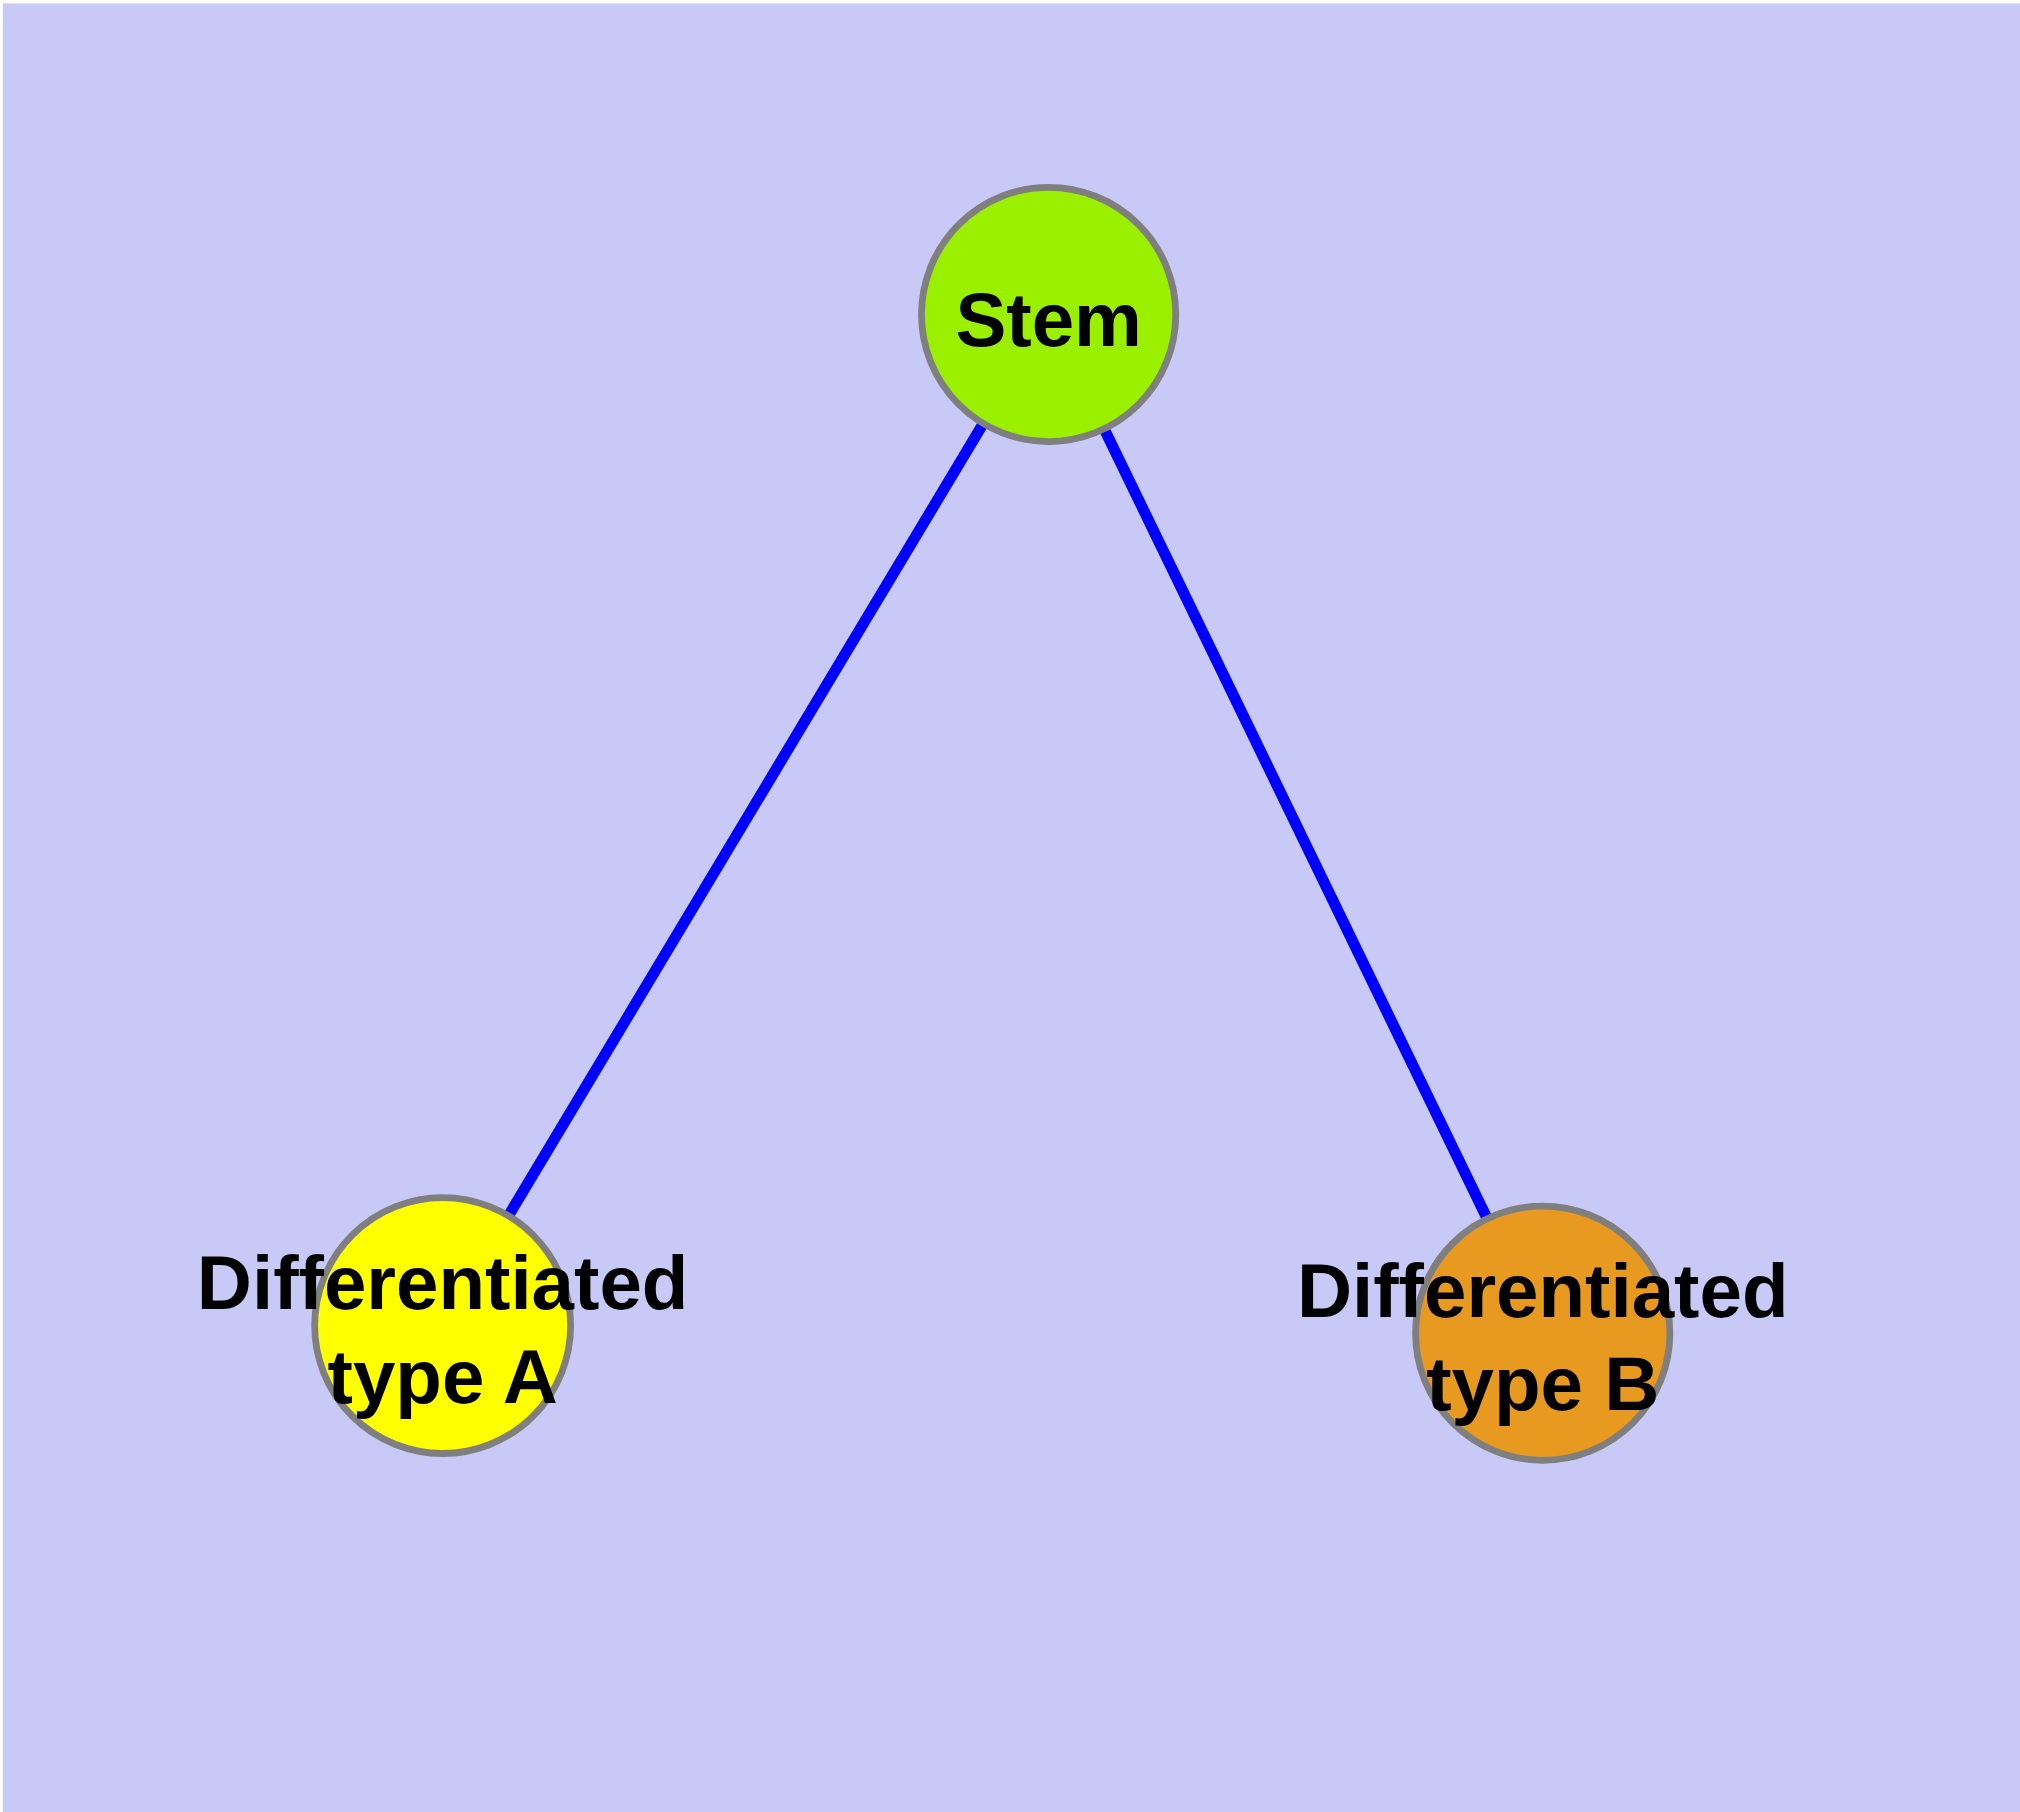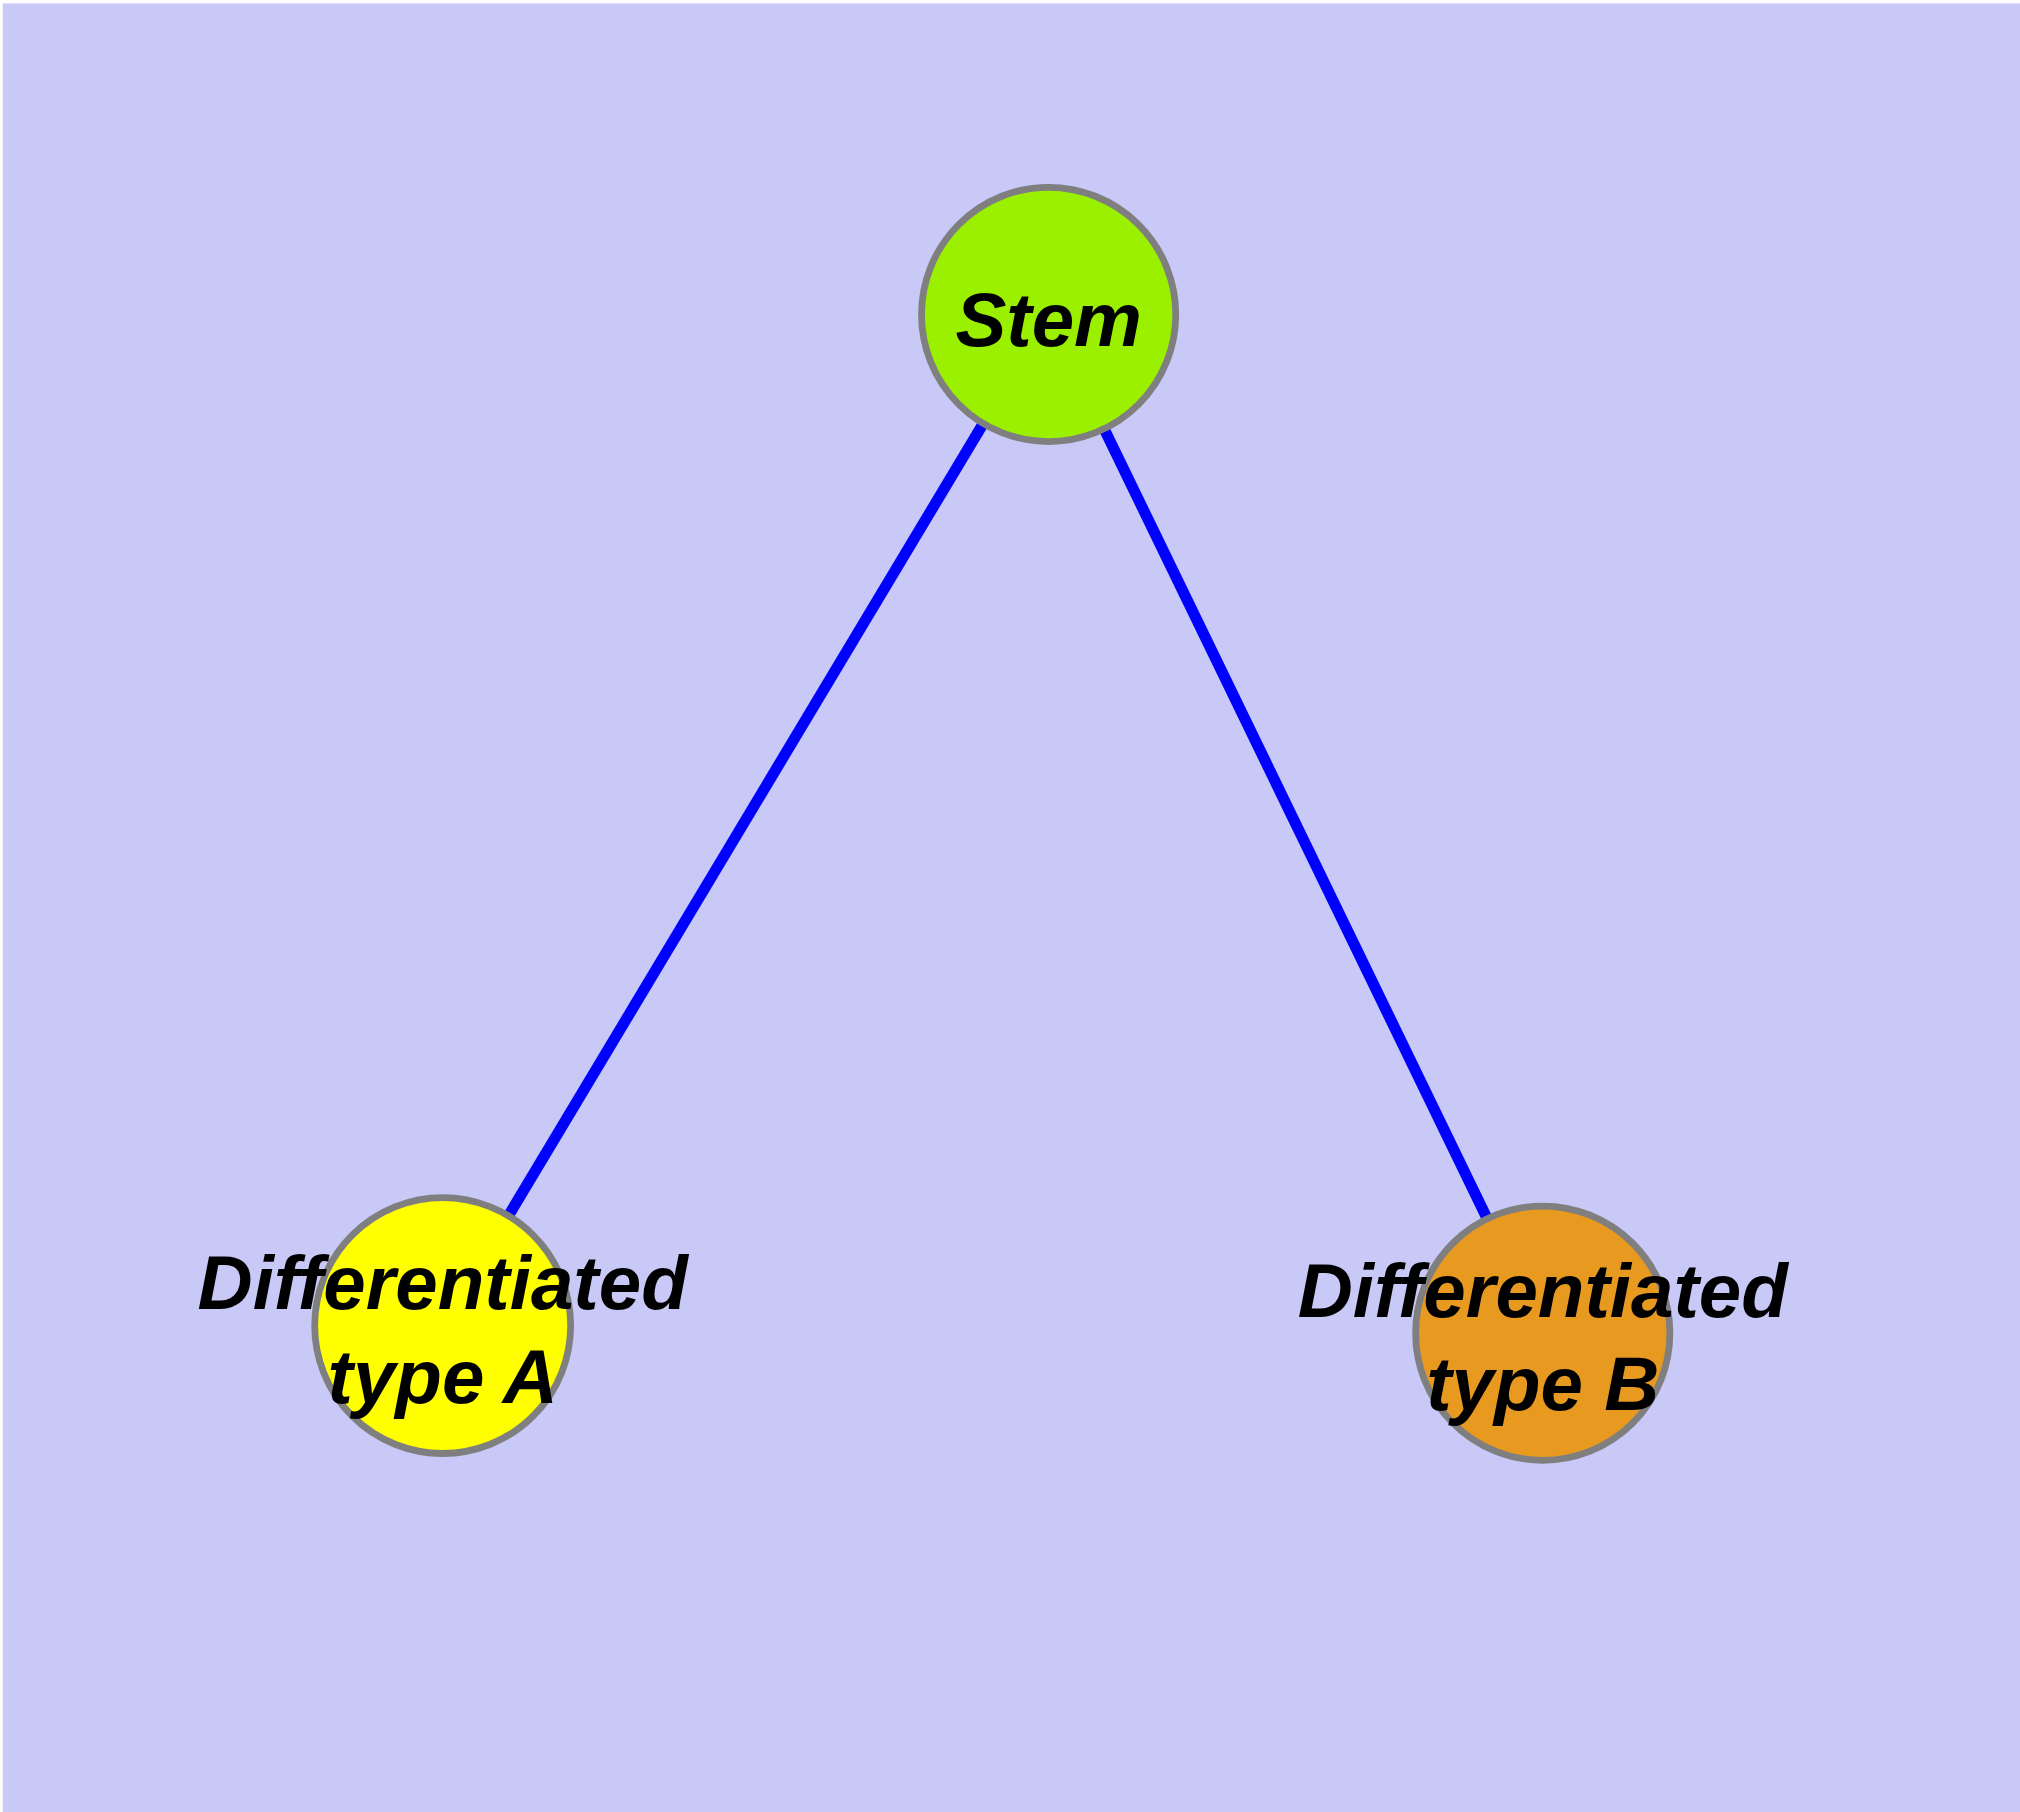--- a/index.html
+++ b/index.html
@@ -8,21 +8,20 @@
     background: #ffffff;
     width: 2021px;
     height: 1812px;
     overflow: hidden;
     font-family: "Liberation Sans", sans-serif;
   }
   .diagram-wrap {
     position: relative;
     width: 2021px;
     height: 1272px;
-    font-style: italic;
   }
   svg { display: block; }
   .node-circle {
     stroke-width: 8px;
   }
   .edge-line {
     stroke-width: 13px;
     stroke-linecap: butt;
   }
   .node-label {

